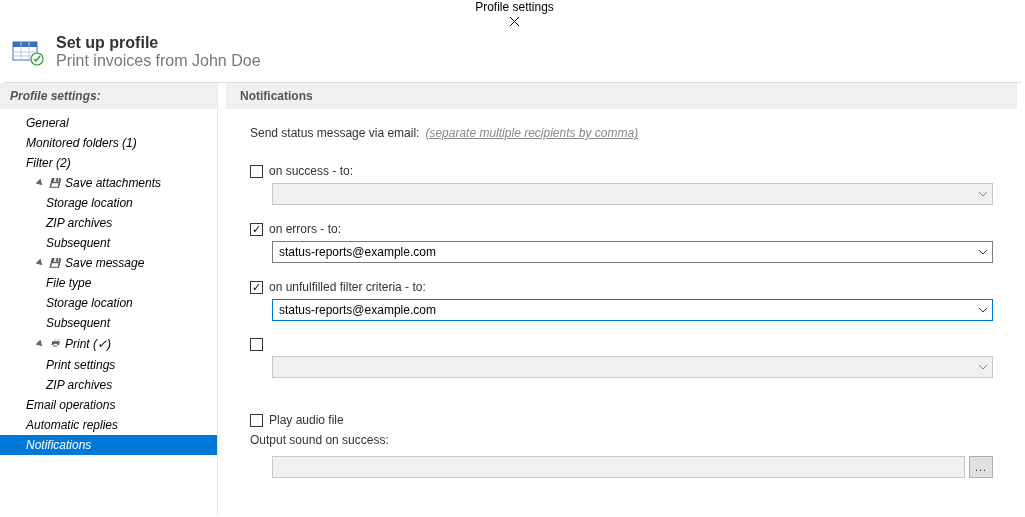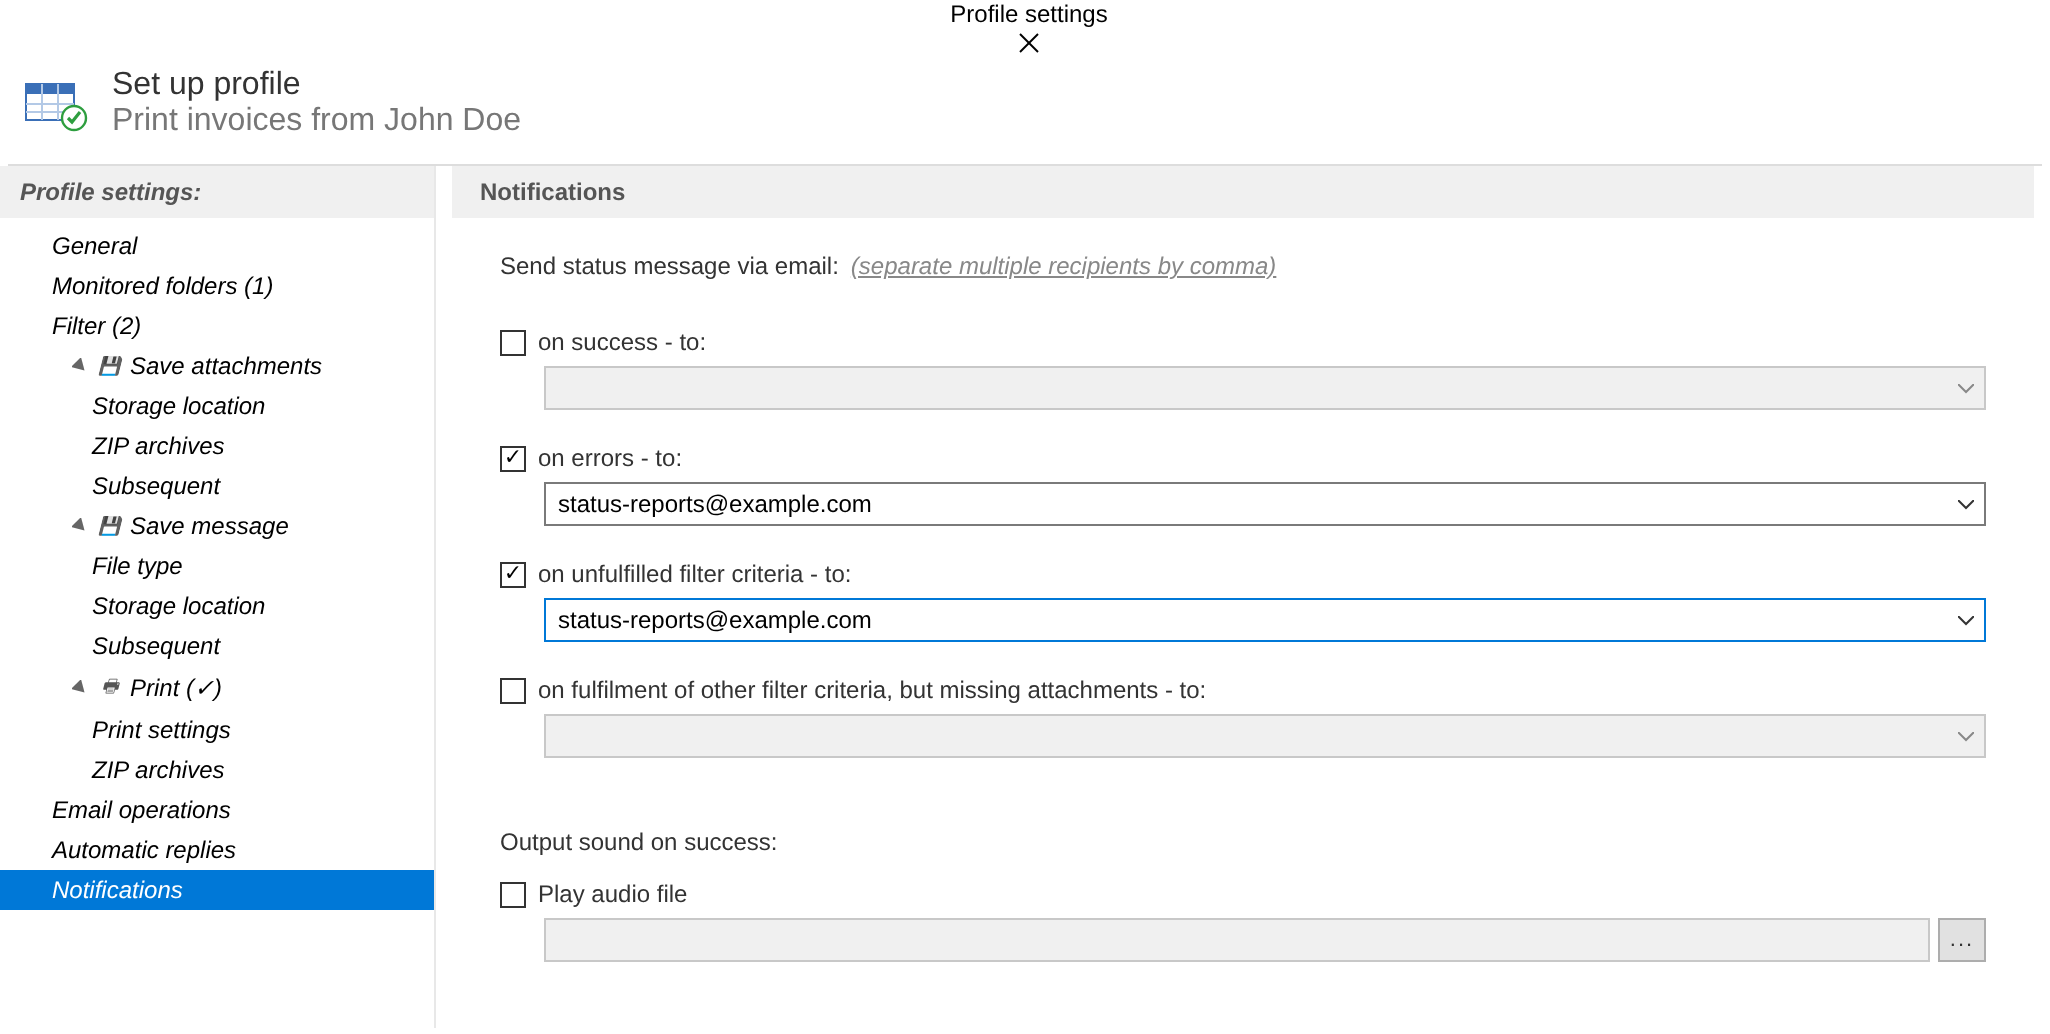--- a/index.html
+++ b/index.html
@@ -41,20 +41,21 @@
     .header-row {
       display: flex;
       align-items: center;
       gap: 12px;
       padding: 6px 12px 12px 12px;
     }
     .app-icon svg { display: block; }
     .set-up-title {
       font-size: 16px;
       color: #333;
+      font-weight: bold;
     }
     .set-up-sub {
       font-size: 16px;
       color: #777;
     }
     .divider {
       border-top: 1px solid #ddd;
       margin: 0 4px;
     }
     .main {
@@ -371,42 +372,41 @@
           <div class="combo-arrow">
             <svg width="8" height="5">
                 <path d="M0 0 L4 4 L8 0" fill="none" stroke="#333"></path>
               </svg>
           </div>
         </div>
       </div>
 
       <div class="label-line">
         <span class="checkbox"></span>
-        <span>on fulfilment of other filter criteria, but missing attachments - to:</span>
       </div>
       <div class="combo-row">
         <div class="combo disabled">
           <input class="combo-input" disabled="" value="" style="">
           <div class="combo-arrow">
             <svg width="8" height="5">
                 <path d="M0 0 L4 4 L8 0" fill="none" stroke="#888"></path>
               </svg>
           </div>
         </div>
       </div>
 
       <div class="section-spacer"></div>
 
-      <div class="label-line" style="margin-bottom:6px;">
-        <span>Output sound on success:</span>
-      </div>
       <div class="label-line">
         <span class="checkbox"></span>
         <span>Play audio file</span>
       </div>
+      <div class="label-line" style="margin-bottom:6px;">
+        <span>Output sound on success:</span>
+      </div>
       <div class="browse-row">
         <div class="combo disabled" style="flex:1;">
           <input class="combo-input" disabled="" value="" style="">
         </div>
         <div class="browse-btn">...</div>
       </div>
 
     </div>
   </div>
 

